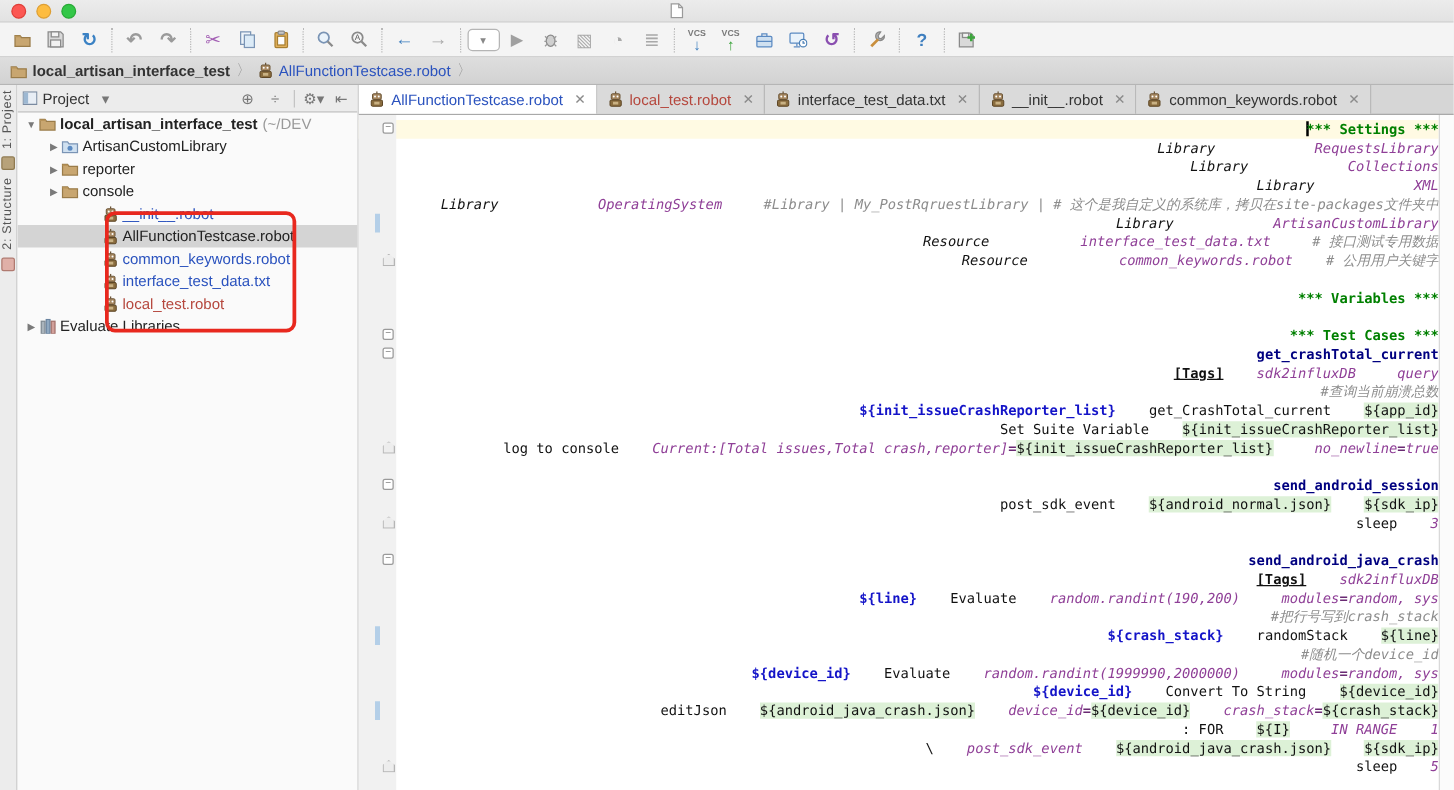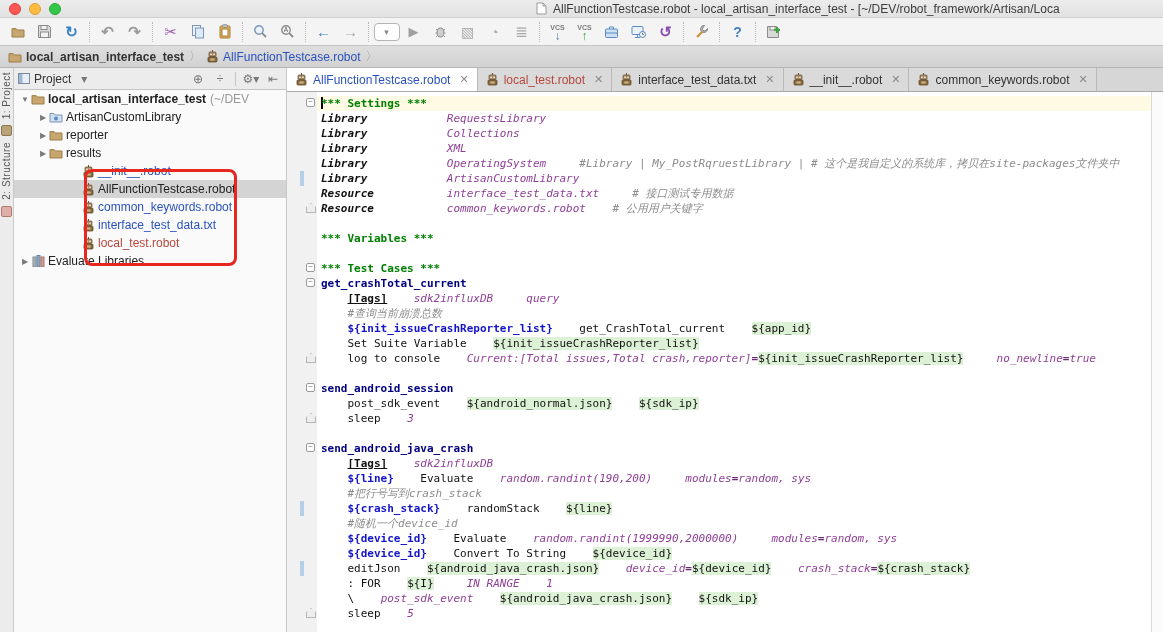--- a/index.html
+++ b/index.html
@@ -69,26 +69,26 @@
   .tab .lbl.blue { color:#2a52be; }
   .tab .lbl.red { color:#b5473d; }
   .tab .x { color:#8a8a8a; font-size:11px; padding-left:4px; }
 
   .editor { flex:1; position:relative; background:#ffffff; display:flex; min-width:0; }
   .caret-row { position:absolute; left:0; right:12px; top:4px; height:15px; background:#fffae3; z-index:0; }
   .gutter { width:30px; flex:none; background:#f1f1f1; position:relative; z-index:1; }
   .g-fold { position:absolute; left:19px; width:9px; height:9px; background:#fff; border:1px solid #9a9a9a; border-radius:2px; font-size:8px; line-height:6px; text-align:center; color:#777; }
   .g-pent { position:absolute; left:19px; width:10px; height:10px; background:#ededed; border:1px solid #b5b5b5; clip-path:polygon(50% 0,100% 40%,100% 100%,0 100%,0 40%); }
   .g-bar { position:absolute; left:13px; width:4px; height:15px; background:#b4cfe8; }
-  .code { flex:1; z-index:1; font-family:"DejaVu Sans Mono", monospace; font-size:11px; line-height:15px; padding:4px 0 4px 4px; white-space:pre; overflow:hidden; position:relative; }
+  .code { flex:1; z-index:1; font-family:"DejaVu Sans Mono", monospace; font-size:11px; line-height:15px; padding:4px 0 4px 4px; white-space:pre; overflow:hidden; position:relative;text-align:right; }
   .code-line { height:15px; }
   .caret-mark { display:inline-block; width:2px; height:12px; background:#000; vertical-align:-2px; margin-right:-2px; }
 
   .seg-h  { color:#008000; font-weight:bold; }
-  .seg-set{ color:#111; font-weight:bold; font-style:italic; }
+  .seg-set{ color:#111; font-weight:normal; font-style:italic; }
   .seg-a  { color:#8f3f97; font-style:italic; }
   .seg-c  { color:#8c8c8c; font-style:italic; }
   .seg-tc { color:#000080; font-weight:bold; }
   .seg-tag{ color:#111; font-weight:bold; text-decoration:underline; }
   .seg-v  { color:#1414c8; font-weight:bold; }
   .seg-g  { color:#111; background:#ddf1d7; }
   .seg-k  { color:#111; }
   .seg-eq { color:#6a2a73; font-weight:bold; }
   .seg-pl { color:#111; }
 
@@ -106,21 +106,20 @@
       <span class="tl red"></span>
       <span class="tl yel"></span>
       <span class="tl grn"></span>
     </div>
     <span class="doc-ico">
       <svg width="11" height="13" viewBox="0 0 11 13">
           <path d="M1 1 h6 l3 3 v8 h-9 z" fill="#fff" stroke="#9a9a9a"></path>
           <path d="M7 1 v3 h3" fill="none" stroke="#9a9a9a"></path>
         </svg>
     </span>
-    <span class="win-title">AllFunctionTestcase.robot - local_artisan_interface_test - [~/DEV/robot_framework/Artisan/Loca</span>
   </div>
 
   <div class="toolbar" id="toolbar">
       <span class="tb-icon">
         <svg width="14" height="12" viewBox="0 0 14 12">
           <path d="M1 2.5 h4 l1.2 1.5 H13 v7 H1 z" fill="#c8a670" stroke="#9a7c49"></path>
           <path d="M1 2.5 h4 l1 1.2 h-5z" fill="#b8945a"></path>
         </svg>
       </span>
       <span class="tb-icon">
@@ -325,21 +324,21 @@
             <span class="tr-label ">reporter</span>
           </div>
           <div class="tree-row" style="padding-left: 24px;">
             <span class="tr-arrow">▶</span>
             <span class="tr-ico">
               <svg width="14" height="12" viewBox="0 0 14 12">
                 <path d="M1 2.5 h4 l1.2 1.5 H13 v7 H1 z" fill="#c8a670" stroke="#9a7c49"></path>
                 <path d="M1 2.5 h4 l1 1.2 h-5z" fill="#b8945a"></path>
               </svg>
             </span>
-            <span class="tr-label ">results</span>
+            <span class="tr-label ">console</span>
           </div>
           <div class="tree-row" style="padding-left: 56px;">
             <span class="tr-arrow"></span>
             <span class="tr-ico">
               <svg width="13" height="13" viewBox="0 0 13 13">
                 <line x1="6.5" y1="0" x2="6.5" y2="2" stroke="#6b5537"></line>
                 <rect x="3" y="2" width="7" height="4.5" rx="1" fill="#a98a63" stroke="#6b5537" stroke-width="0.8"></rect>
                 <circle cx="5" cy="4.2" r="0.8" fill="#fff"></circle>
                 <circle cx="8" cy="4.2" r="0.8" fill="#fff"></circle>
                 <rect x="2" y="7" width="9" height="5" rx="1" fill="#8a6d3f" stroke="#5d4626" stroke-width="0.8"></rect>

